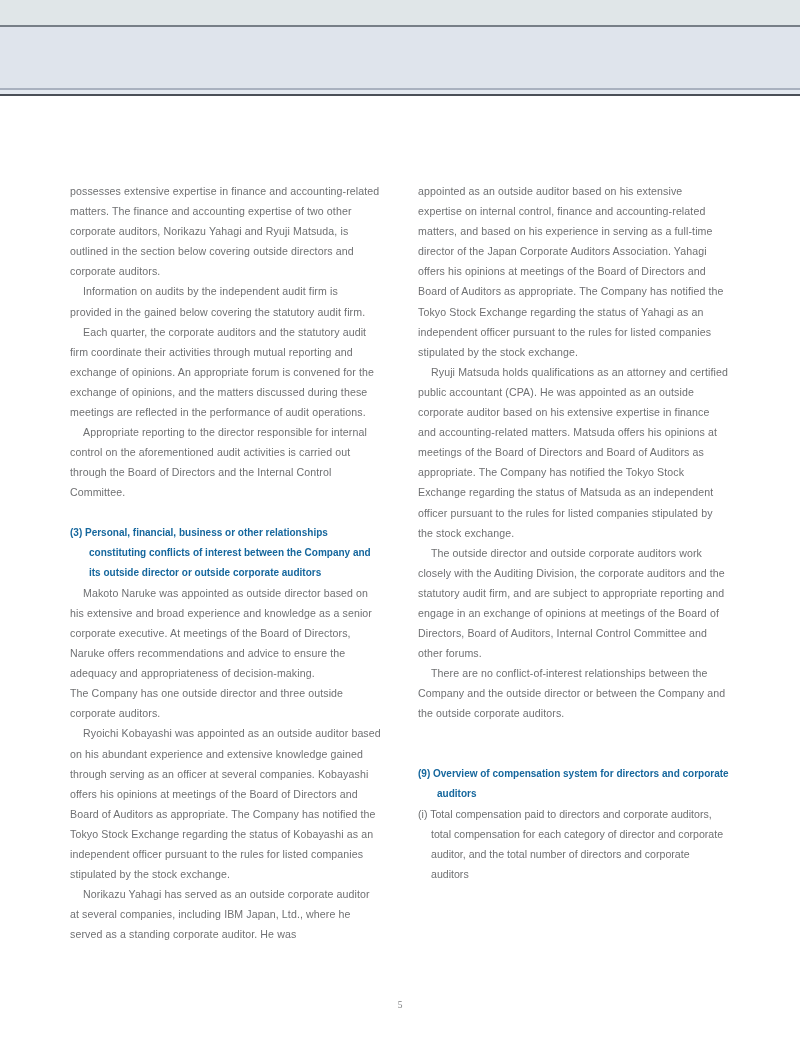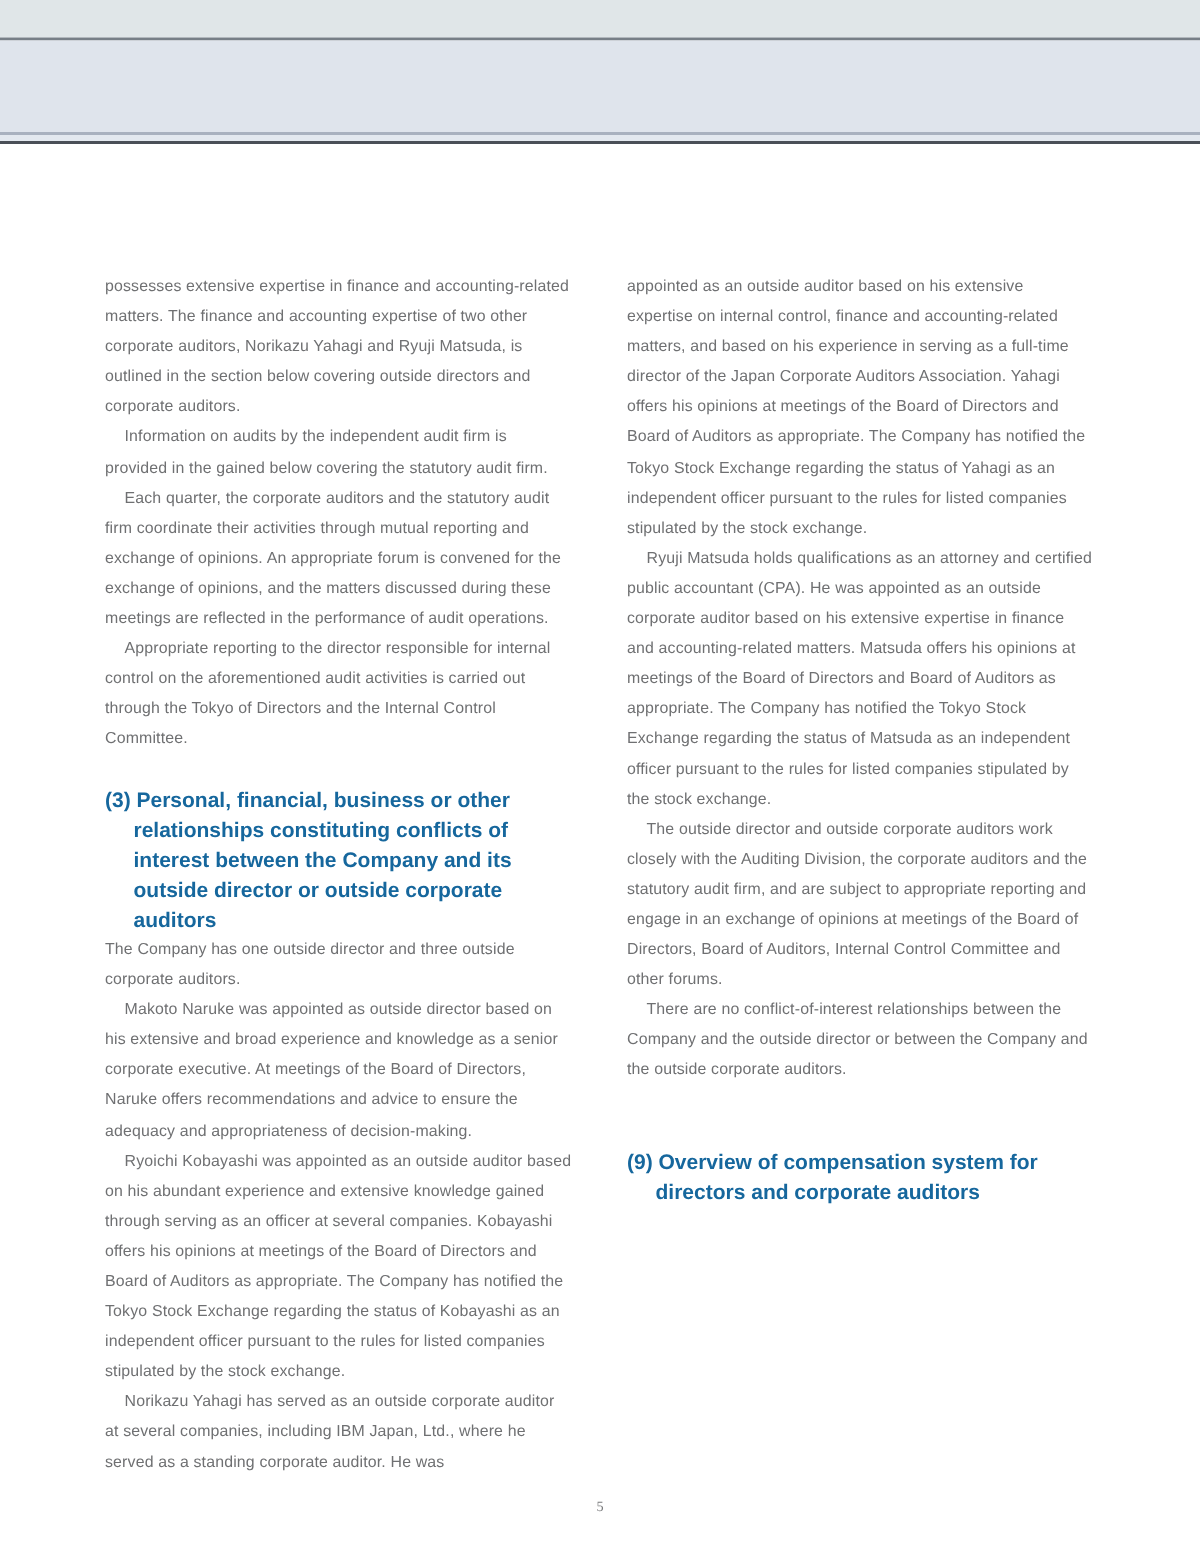--- a/index.html
+++ b/index.html
@@ -92,21 +92,21 @@
     font-size: 10.6px;
     line-height: 20.1px;
     color: #6f7072;
     letter-spacing: 0.01em;
     text-align: left;
   }
   p.indent { text-indent: 13px; }
 
   h3.section-heading {
     margin: 0;
-    font-size: 14px;
+    font-size: 10px;
     line-height: 20.1px;
     font-weight: bold;
     color: #16679d;
     padding-left: 19px;
     text-indent: -19px;
   }
   .sp-before-heading { height: 20px; }
   .sp-before-heading-lg { height: 40px; }
 
   p.roman-item {
@@ -143,41 +143,42 @@
     <div class="band-thin"></div>
     <div class="rule-bottom"></div>
   </div>
 
   <div class="columns">
 
     <div class="col col-left">
       <p class="body">possesses extensive expertise in finance and accounting-related matters. The finance and accounting expertise of two other corporate auditors, Norikazu Yahagi and Ryuji Matsuda, is outlined in the section below covering outside directors and corporate auditors.</p>
       <p class="body indent">Information on audits by the independent audit firm is provided in the gained below covering the statutory audit firm.</p>
       <p class="body indent">Each quarter, the corporate auditors and the statutory audit firm coordinate their activities through mutual reporting and exchange of opinions. An appropriate forum is convened for the exchange of opinions, and the matters discussed during these meetings are reflected in the performance of audit operations.</p>
-      <p class="body indent">Appropriate reporting to the director responsible for internal control on the aforementioned audit activities is carried out through the Tokyo of Directors and the Internal Control Committee.</p>
+      <p class="body indent">Appropriate reporting to the director responsible for internal control on the aforementioned audit activities is carried out through the Board of Directors and the Internal Control Committee.</p>
 
       <div class="sp-before-heading"></div>
 
       <h3 class="section-heading">(3) Personal, financial, business or other relationships constituting conflicts of interest between the Company and its outside director or outside corporate auditors</h3>
 
+      <p class="body indent">Makoto Naruke was appointed as outside director based on his extensive and broad experience and knowledge as a senior corporate executive. At meetings of the Board of Directors, Naruke offers recommendations and advice to ensure the adequacy and appropriateness of decision-making.</p>
       <p class="body">The Company has one outside director and three outside corporate auditors.</p>
-      <p class="body indent">Makoto Naruke was appointed as outside director based on his extensive and broad experience and knowledge as a senior corporate executive. At meetings of the Board of Directors, Naruke offers recommendations and advice to ensure the adequacy and appropriateness of decision-making.</p>
       <p class="body indent">Ryoichi Kobayashi was appointed as an outside auditor based on his abundant experience and extensive knowledge gained through serving as an officer at several companies. Kobayashi offers his opinions at meetings of the Board of Directors and Board of Auditors as appropriate. The Company has notified the Tokyo Stock Exchange regarding the status of Kobayashi as an independent officer pursuant to the rules for listed companies stipulated by the stock exchange.</p>
       <p class="body indent">Norikazu Yahagi has served as an outside corporate auditor at several companies, including IBM Japan, Ltd., where he served as a standing corporate auditor. He was</p>
     </div>
 
     <div class="col col-right">
       <p class="body">appointed as an outside auditor based on his extensive expertise on internal control, finance and accounting-related matters, and based on his experience in serving as a full-time director of the Japan Corporate Auditors Association. Yahagi offers his opinions at meetings of the Board of Directors and Board of Auditors as appropriate. The Company has notified the Tokyo Stock Exchange regarding the status of Yahagi as an independent officer pursuant to the rules for listed companies stipulated by the stock exchange.</p>
       <p class="body indent">Ryuji Matsuda holds qualifications as an attorney and certified public accountant (CPA). He was appointed as an outside corporate auditor based on his extensive expertise in finance and accounting-related matters. Matsuda offers his opinions at meetings of the Board of Directors and Board of Auditors as appropriate. The Company has notified the Tokyo Stock Exchange regarding the status of Matsuda as an independent officer pursuant to the rules for listed companies stipulated by the stock exchange.</p>
       <p class="body indent">The outside director and outside corporate auditors work closely with the Auditing Division, the corporate auditors and the statutory audit firm, and are subject to appropriate reporting and engage in an exchange of opinions at meetings of the Board of Directors, Board of Auditors, Internal Control Committee and other forums.</p>
       <p class="body indent">There are no conflict-of-interest relationships between the Company and the outside director or between the Company and the outside corporate auditors.</p>
 
       <div class="sp-before-heading-lg"></div>
 
       <h3 class="section-heading">(9) Overview of compensation system for directors and corporate auditors</h3>
 
+      <p class="roman-item">(i) Total compensation paid to directors and corporate auditors, total compensation for each category of director and corporate auditor, and the total number of directors and corporate auditors</p>
     </div>
 
   </div>
 
   <div class="page-number">5</div>
 
 </div>
 
 </body></html>

